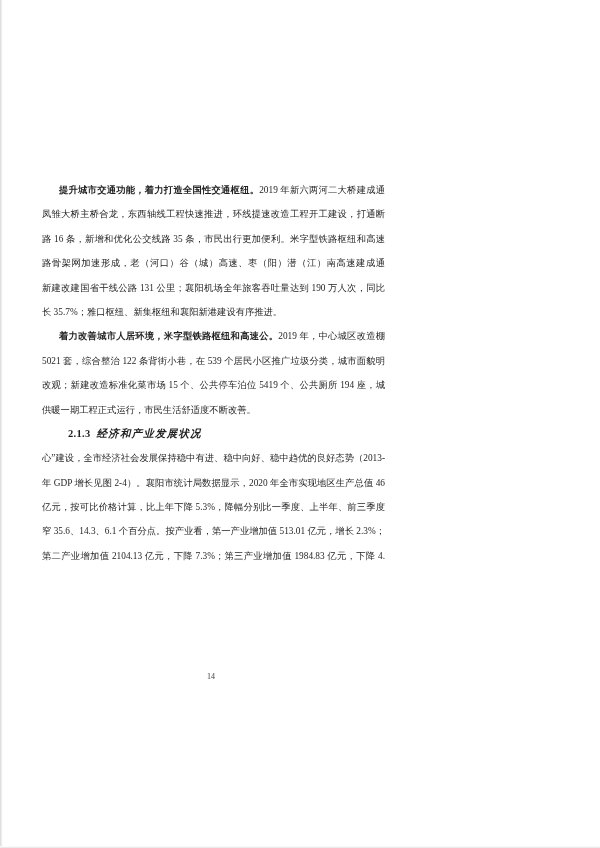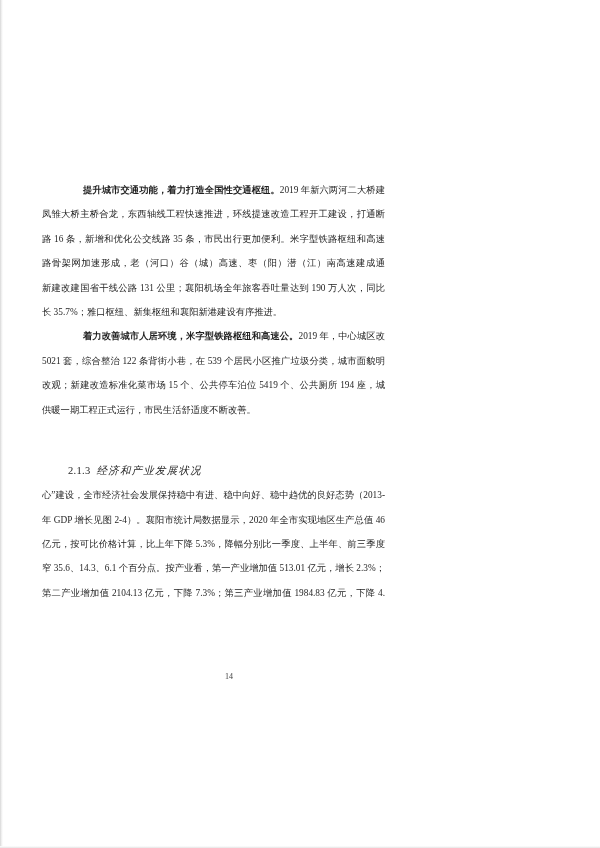--- a/index.html
+++ b/index.html
@@ -45,44 +45,42 @@
     word-break: break-all;
   }
   .line.fill {
     text-align-last: justify;
   }
   .line.indent {
     text-indent: 17px;
   }
   .line b {
     font-weight: bold;
-    margin-left: 24px;
   }
   .heading-line {
     height: 24.4px;
     line-height: 24.4px;
     padding-left: 26px;
     font-size: 10.5px;
-    font-weight: normal;
+    font-weight: bold;
     overflow: hidden;
     white-space: nowrap;
-    margin-top: 37px;
   }
   .heading-line .h-num {
     font-style: normal;
     margin-right: 6px;
     letter-spacing: 0.3px;
   }
   .heading-line .h-title {
     font-style: italic;
     letter-spacing: 1.2px;
   }
   .page-number {
     position: absolute;
-    left: 189px;
+    left: 171px;
     top: 671px;
     width: 80px;
     text-align: center;
     font-size: 8px;
     line-height: 12px;
     color: #3c3c3c;
   }
 </style>
 </head>
 <body>

